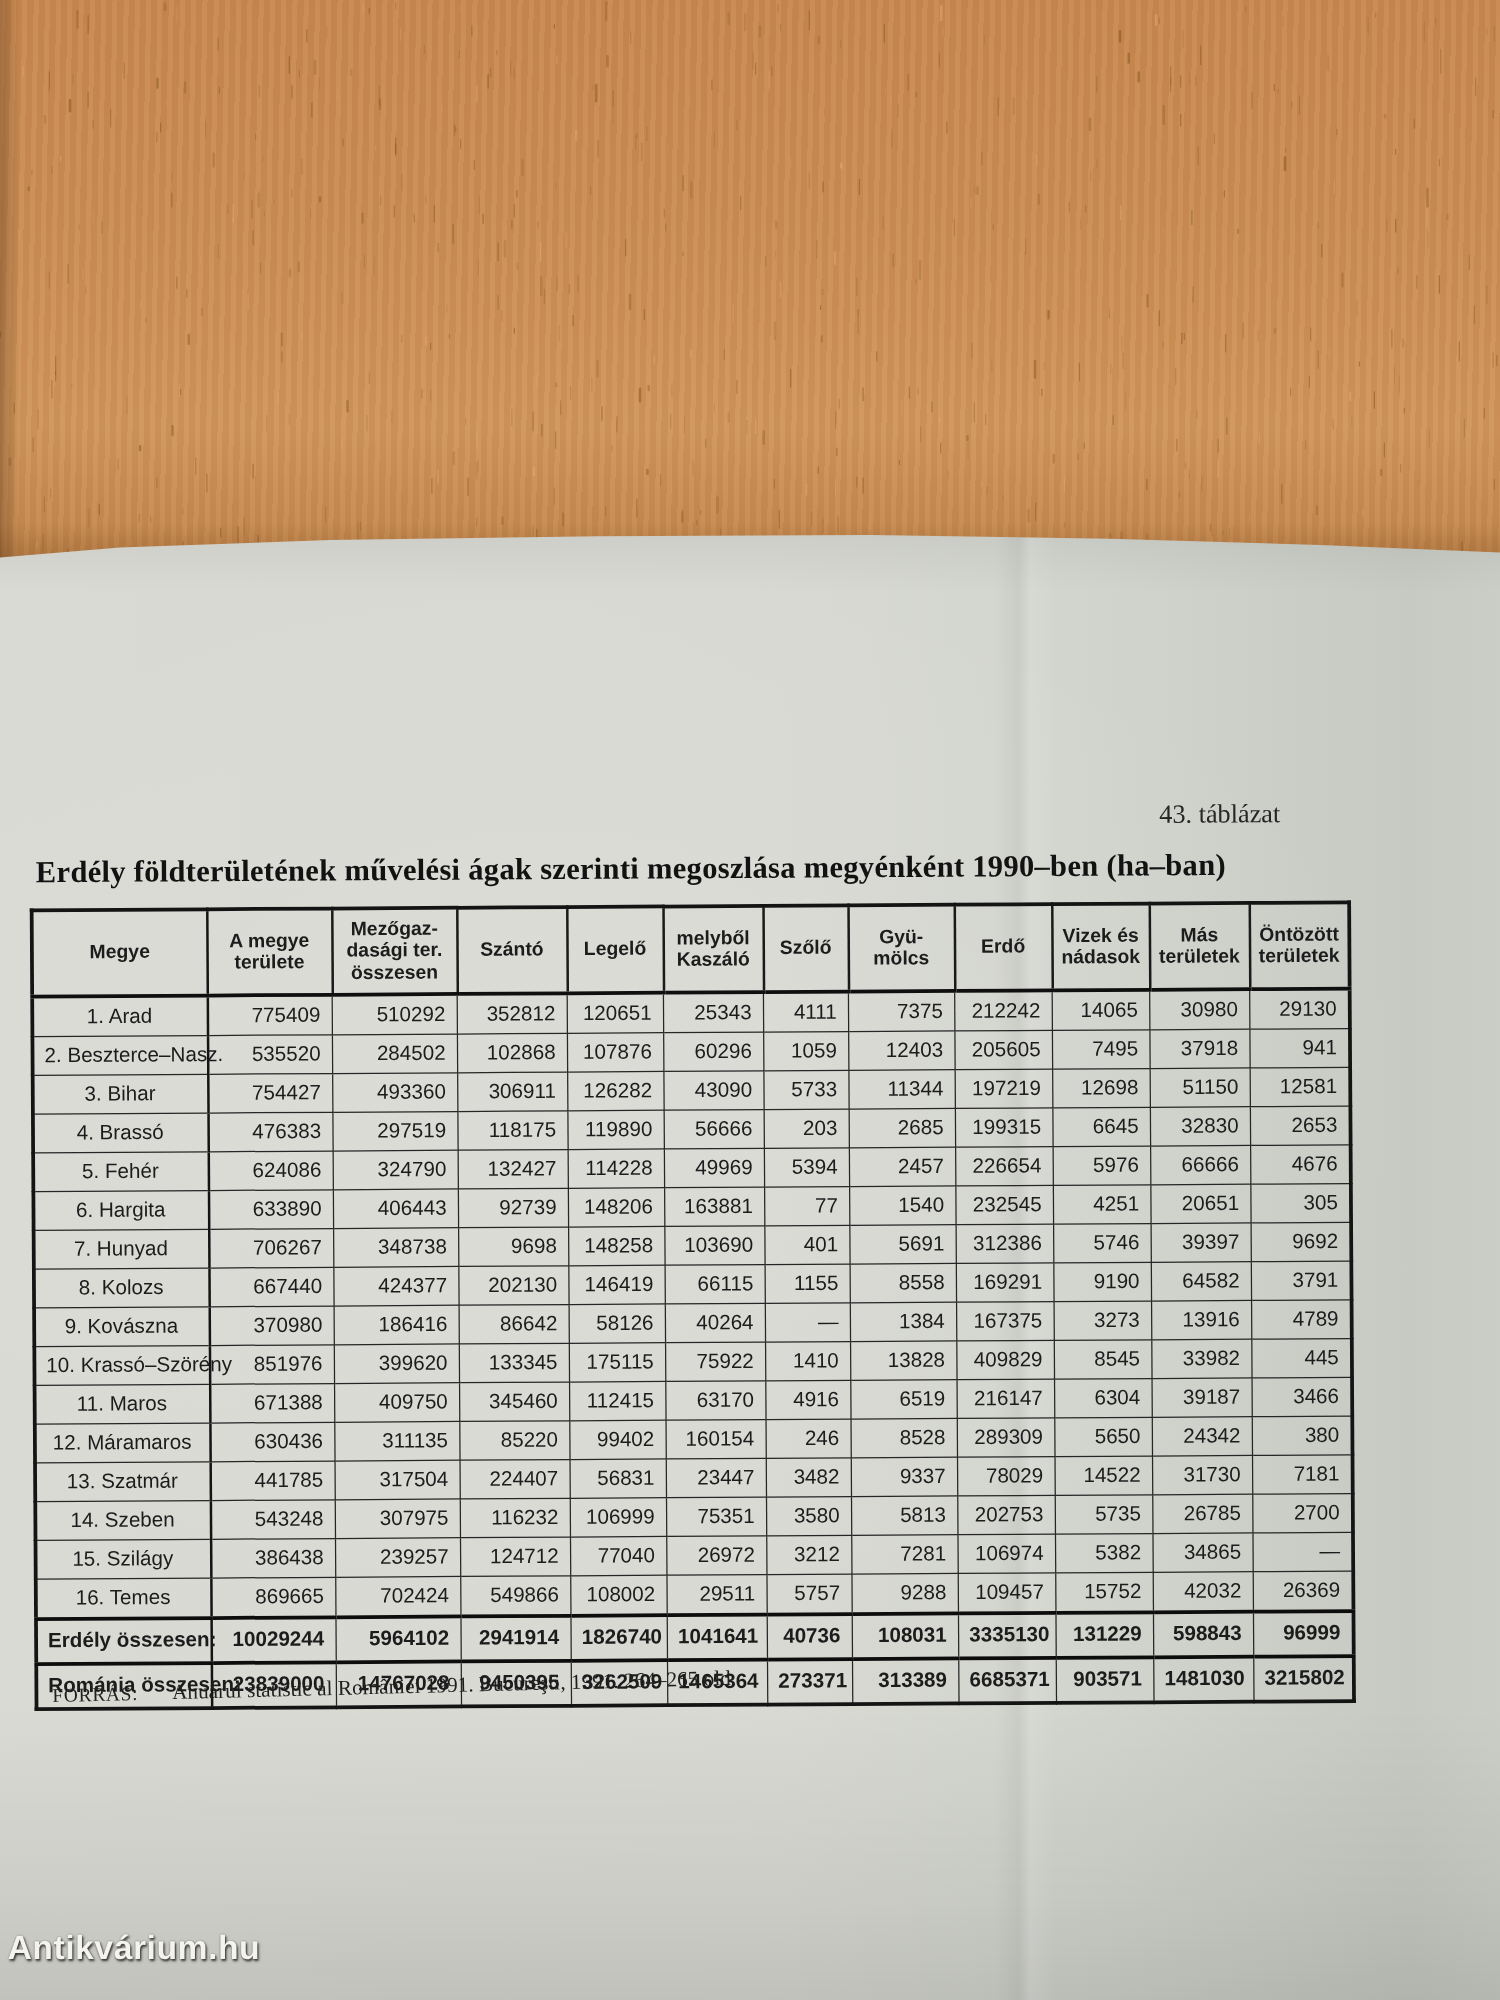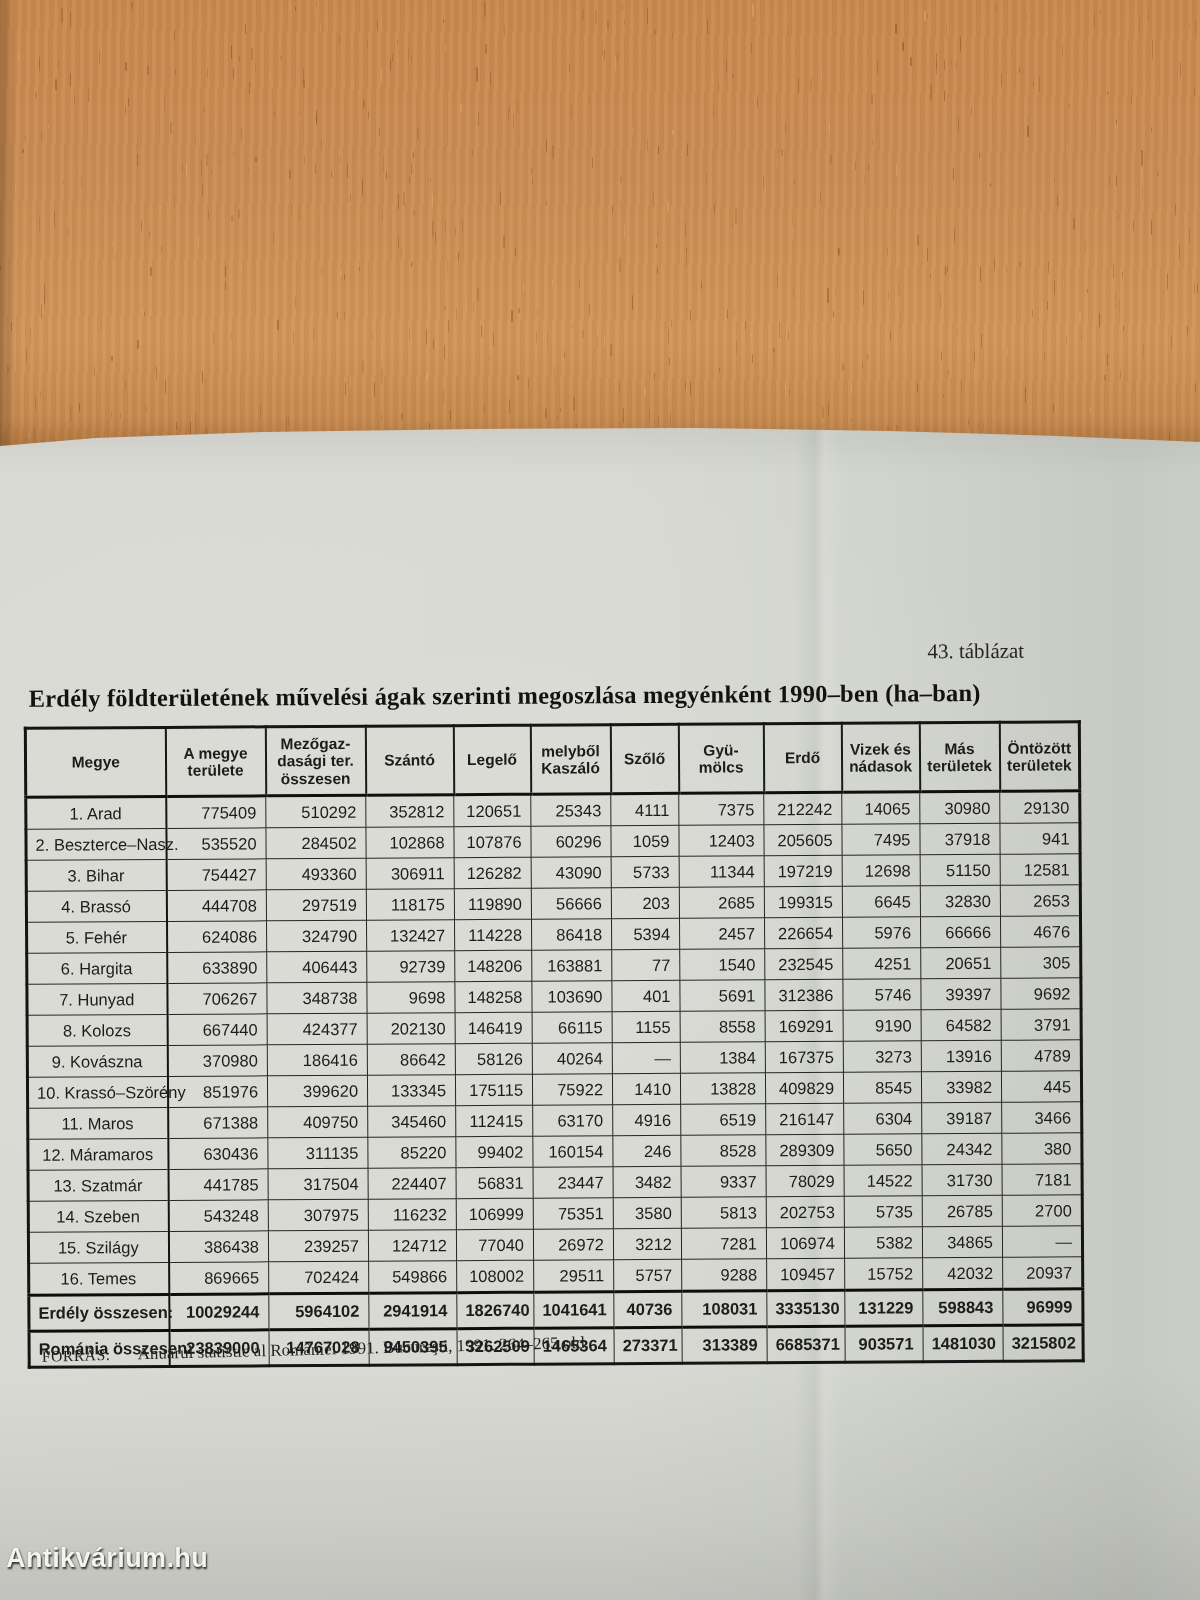--- a/index.html
+++ b/index.html
@@ -699,39 +699,39 @@
               <td class="c-num">43090</td>
               <td class="c-num">5733</td>
               <td class="c-num">11344</td>
               <td class="c-num">197219</td>
               <td class="c-num">12698</td>
               <td class="c-num">51150</td>
               <td class="c-num">12581</td>
             </tr>
             <tr>
               <td class="c-name">4. Brassó</td>
-              <td class="c-num">444708</td>
+              <td class="c-num">476383</td>
               <td class="c-num">297519</td>
               <td class="c-num">118175</td>
               <td class="c-num">119890</td>
               <td class="c-num">56666</td>
               <td class="c-num">203</td>
               <td class="c-num">2685</td>
               <td class="c-num">199315</td>
               <td class="c-num">6645</td>
               <td class="c-num">32830</td>
               <td class="c-num">2653</td>
             </tr>
             <tr>
               <td class="c-name">5. Fehér</td>
               <td class="c-num">624086</td>
               <td class="c-num">324790</td>
               <td class="c-num">132427</td>
               <td class="c-num">114228</td>
-              <td class="c-num">86418</td>
+              <td class="c-num">49969</td>
               <td class="c-num">5394</td>
               <td class="c-num">2457</td>
               <td class="c-num">226654</td>
               <td class="c-num">5976</td>
               <td class="c-num">66666</td>
               <td class="c-num">4676</td>
             </tr>
             <tr>
               <td class="c-name">6. Hargita</td>
               <td class="c-num">633890</td>
@@ -877,21 +877,21 @@
               <td class="c-num">869665</td>
               <td class="c-num">702424</td>
               <td class="c-num">549866</td>
               <td class="c-num">108002</td>
               <td class="c-num">29511</td>
               <td class="c-num">5757</td>
               <td class="c-num">9288</td>
               <td class="c-num">109457</td>
               <td class="c-num">15752</td>
               <td class="c-num">42032</td>
-              <td class="c-num">20937</td>
+              <td class="c-num">26369</td>
             </tr>
             <tr class="total">
               <td class="c-name">Erdély összesen:</td>
               <td class="c-num">10029244</td>
               <td class="c-num">5964102</td>
               <td class="c-num">2941914</td>
               <td class="c-num">1826740</td>
               <td class="c-num">1041641</td>
               <td class="c-num">40736</td>
               <td class="c-num">108031</td>

